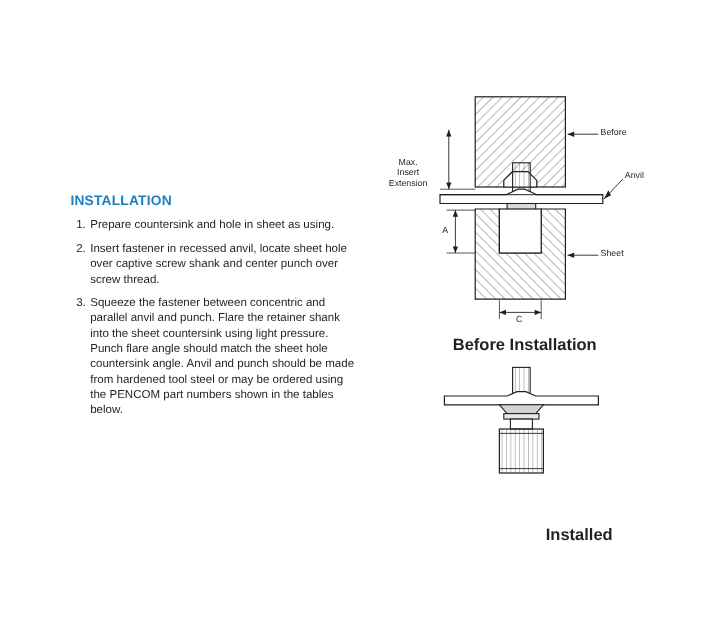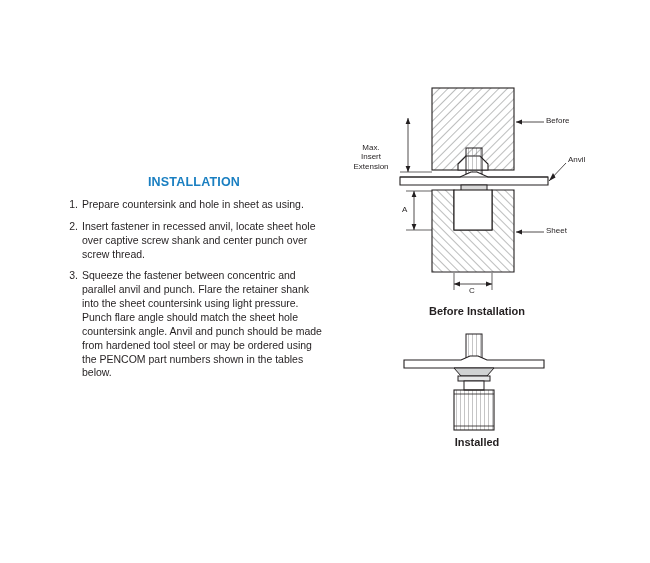--- a/index.html
+++ b/index.html
@@ -27,21 +27,20 @@
     left: 64px;
     top: 175px;
     width: 260px;
   }
   .section-title {
     color: #1a7fc1;
     font-size: 12.5px;
     font-weight: bold;
     letter-spacing: 0.2px;
     margin: 0 0 9px 0;
-    text-align: center;
   }
   ol.steps {
     margin: 0;
     padding: 0;
     list-style: none;
   }
   ol.steps li {
     position: relative;
     padding-left: 18px;
     margin-bottom: 8px;
@@ -62,21 +61,21 @@
   
   .diagram {
     position: absolute;
     left: 340px;
     top: 60px;
     width: 300px;
     height: 430px;
   }
   .cap {
     position: absolute;
-    font-size: 11px;
+    font-size: 15px;
     font-weight: bold;
     color: #231f20;
     white-space: nowrap;
   }
   .lbl {
     position: absolute;
     font-size: 8px;
     color: #231f20;
     white-space: nowrap;
     line-height: 1.18;
@@ -212,16 +211,16 @@
         <path d="M114,36 L154,36 L147,44 L121,44 Z" fill="#d0d2d3" stroke="#231f20" stroke-width="1"></path>
         <rect x="118" y="44" width="32" height="5" fill="#e6e7e8" stroke="#231f20" stroke-width="1"></rect>
         <rect x="124" y="49" width="20" height="9" fill="#ffffff" stroke="#231f20" stroke-width="1"></rect>
       </g>
 
       <rect x="114" y="58" width="40" height="40" fill="url(#knurl2)" stroke="#231f20" stroke-width="1.1"></rect>
       <line x1="114" y1="62" x2="154" y2="62" stroke="#231f20" stroke-width="0.8"></line>
       <line x1="114" y1="94" x2="154" y2="94" stroke="#231f20" stroke-width="0.8"></line>
     </svg>
 
-    <div class="cap" style="left:57px; top:376px; width:160px; text-align:center;">Installed</div>
+    <div class="cap" style="left:57px; top:418px; width:160px; text-align:right;">Installed</div>
   </div>
 
 </div>
 
 </body></html>

